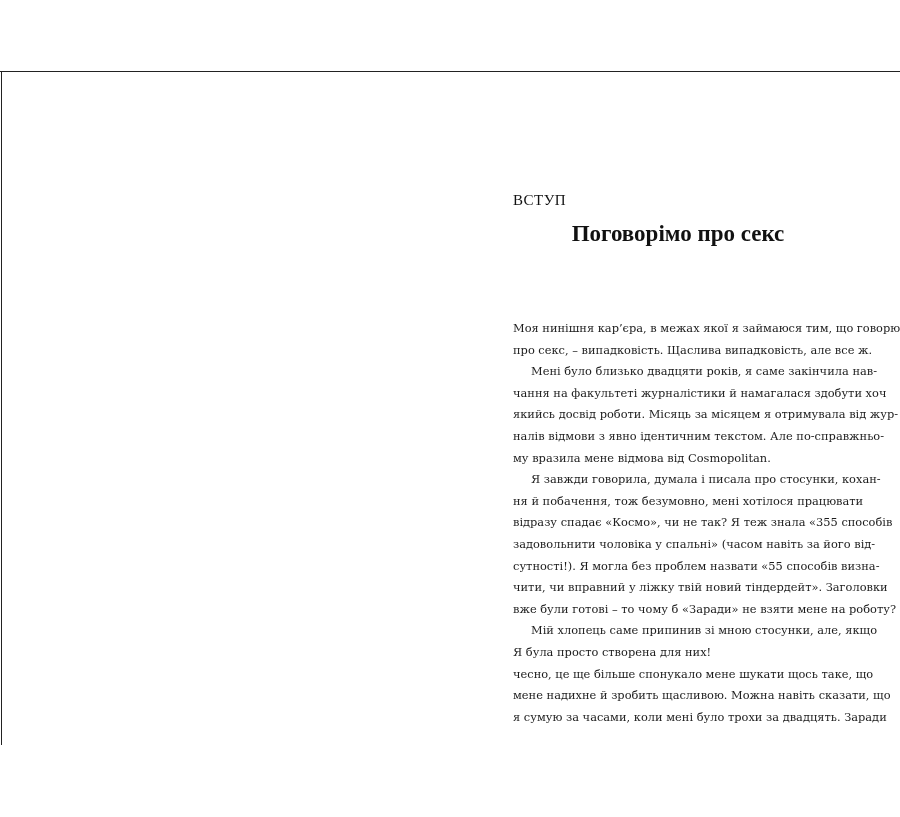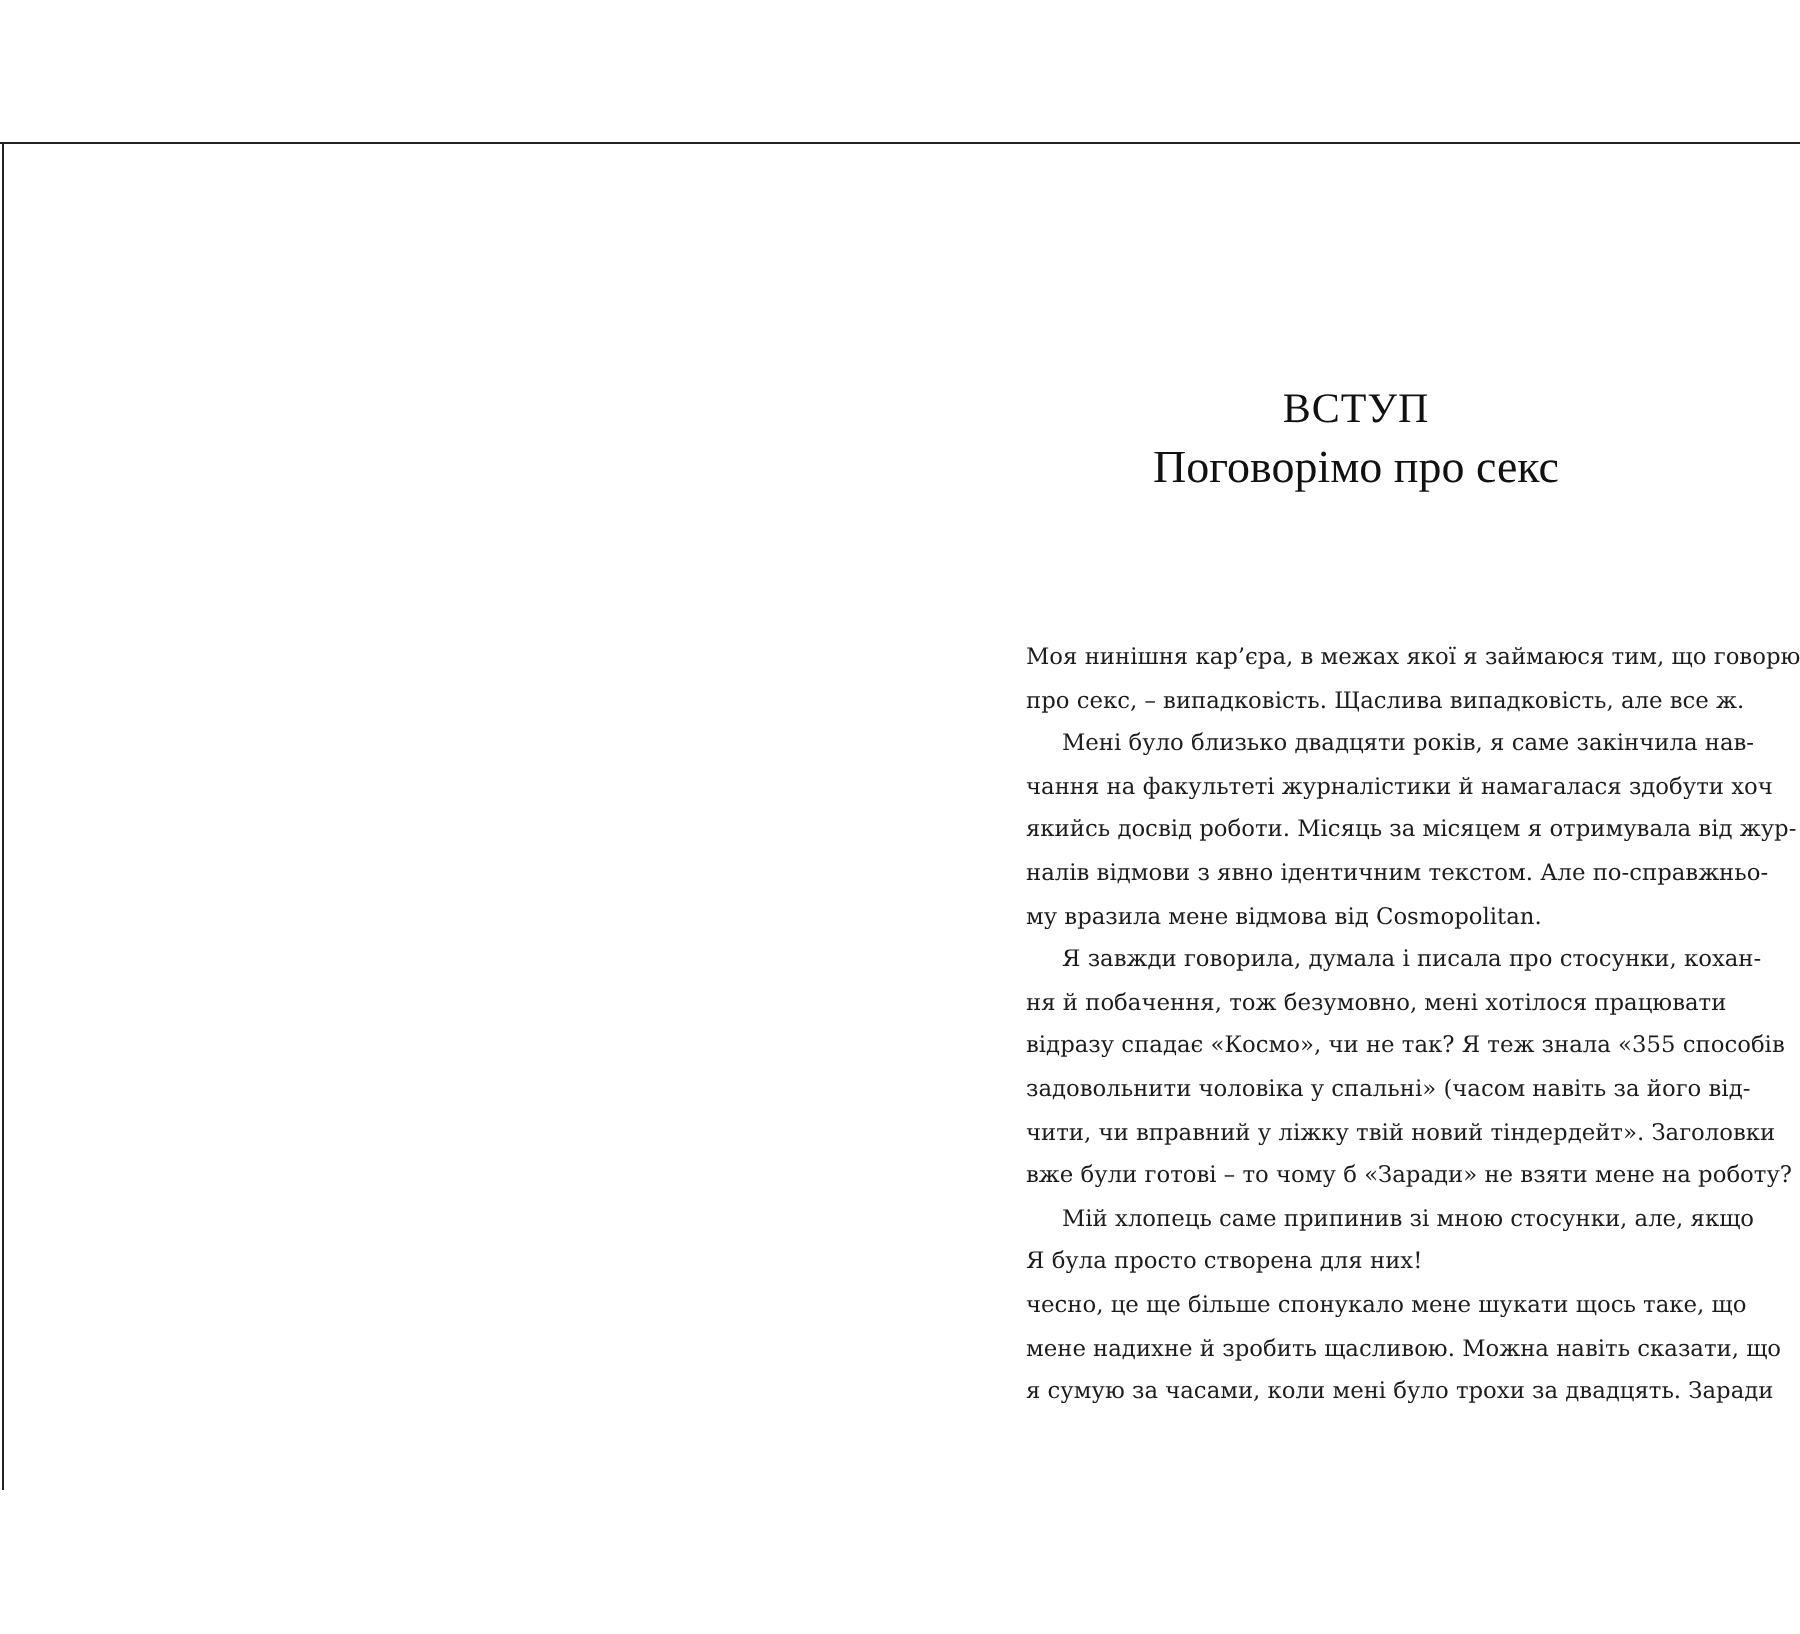--- a/index.html
+++ b/index.html
@@ -1,22 +1,22 @@
 <!DOCTYPE html>
 <html><head>
 <meta charset="utf-8">
 <style>
   html, body { margin:0; padding:0; background:#ffffff; }
   body { width:900px; height:817px; position:relative; overflow:hidden; font-family:"DejaVu Serif", serif; color:#1a1a1a; }
   .frame-top { position:absolute; left:0; top:71px; width:900px; height:1px; background:#222; }
   .frame-left { position:absolute; left:1px; top:71px; width:1px; height:674px; background:#222; }
   .page-left { position:absolute; left:2px; top:72px; width:450px; height:673px; }
   .page-right { position:absolute; left:452px; top:72px; width:448px; height:673px; }
-  .kicker { position:absolute; left:513px; width:330px; top:192px; text-align:center; font-family:"Liberation Serif", serif; font-size:21px; letter-spacing:0.5px; color:#111; }
-  .title { position:absolute; left:513px; width:330px; top:221px; text-align:center; font-family:"Liberation Serif", serif; font-weight:normal; font-size:23px; color:#111; }
+  .kicker { position:absolute; left:513px; width:330px; top:192px; font-family:"Liberation Serif", serif; font-size:15px; letter-spacing:0.5px; color:#111; }
+  .title { position:absolute; left:513px; width:330px; top:221px; text-align:center; font-family:"Liberation Serif", serif; font-weight:bold; font-size:23px; color:#111; }
   .body-text { position:absolute; left:513px; top:318px; width:330px; font-family:"DejaVu Serif", serif; font-size:11.4px; line-height:21.6px; color:#1c1c1c; }
   .line { display:block; white-space:nowrap; text-align:justify; text-align-last:justify; height:21.6px; }
   .line.last { text-align-last:left; }
   .line.indent { padding-left:18px; }
 </style>
 </head>
 <body>
 
 <div class="frame-top"></div>
 <div class="frame-left"></div>
@@ -32,20 +32,21 @@
   <span class="line last">про секс, – випадковість. Щаслива випадковість, але все ж.</span>
   <span class="line indent">Мені було близько двадцяти років, я саме закінчила нав-</span>
   <span class="line">чання на факультеті журналістики й намагалася здобути хоч</span>
   <span class="line">якийсь досвід роботи. Місяць за місяцем я отримувала від жур-</span>
   <span class="line">налів відмови з явно ідентичним текстом. Але по-справжньо-</span>
   <span class="line last">му вразила мене відмова від Cosmopolitan.</span>
   <span class="line indent">Я завжди говорила, думала і писала про стосунки, кохан-</span>
   <span class="line">ня й побачення, тож безумовно, мені хотілося працювати</span>
   <span class="line">відразу спадає «Космо», чи не так? Я теж знала «355 способів</span>
   <span class="line">задовольнити чоловіка у спальні» (часом навіть за його від-</span>
+  <span class="line">сутності!). Я могла без проблем назвати «55 способів визна-</span>
   <span class="line">чити, чи вправний у ліжку твій новий тіндердейт». Заголовки</span>
   <span class="line">вже були готові – то чому б «Заради» не взяти мене на роботу?</span>
   <span class="line indent">Мій хлопець саме припинив зі мною стосунки, але, якщо</span>
   <span class="line last">Я була просто створена для них!</span>
   <span class="line">чесно, це ще більше спонукало мене шукати щось таке, що</span>
   <span class="line">мене надихне й зробить щасливою. Можна навіть сказати, що</span>
   <span class="line">я сумую за часами, коли мені було трохи за двадцять. Заради</span>
 </div>
 
 </body></html>

